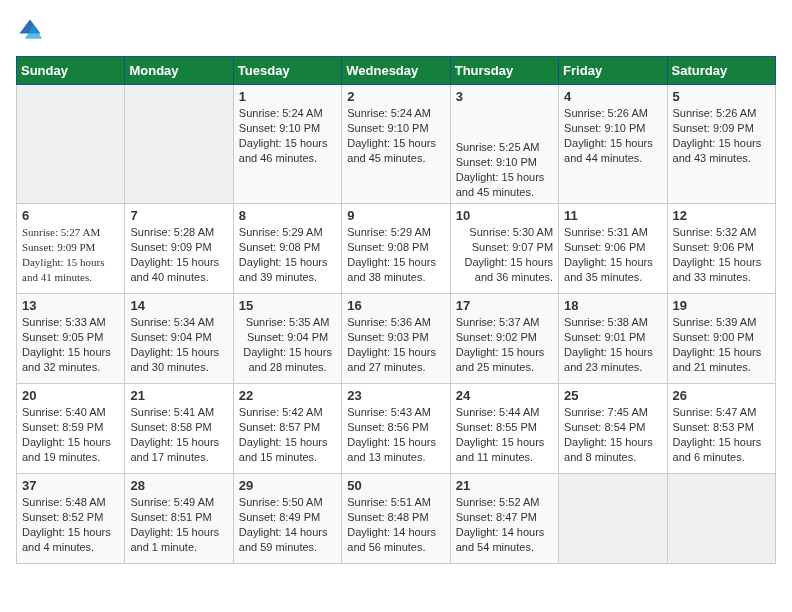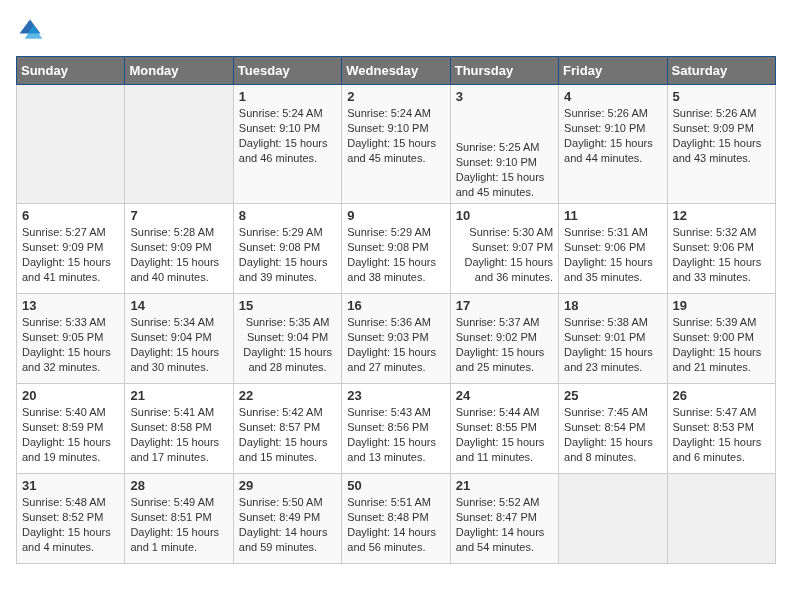--- a/index.html
+++ b/index.html
@@ -41,21 +41,21 @@
     .subtitle {
       font-size: 15px;
       color: #333;
     }
     table {
       width: 100%;
       border-collapse: collapse;
       table-layout: fixed;
     }
     thead tr th {
-      background: #737373;
+      background: #15803d;
       color: #fff;
       font-size: 13px;
       font-weight: bold;
       padding: 6px 4px;
       text-align: left;
       border: 1px solid #1a5090;
     }
     tbody tr td {
       border: 1px solid #ccc;
       vertical-align: top;
@@ -142,21 +142,21 @@
         <td>
           <span class="day-num">5</span>
           <div class="day-info" style="white-space: pre-line;">Sunrise: 5:26 AM
 Sunset: 9:09 PM
 Daylight: 15 hours and 43 minutes.</div>
         </td>
       </tr>
       <tr>
         <td>
           <span class="day-num">6</span>
-          <div class="day-info" style="white-space: pre-line;">Sunrise: 5:27 AM
+          <div class="day-info" style="white-space: pre-line; font-family: Liberation Serif, serif;">Sunrise: 5:27 AM
 Sunset: 9:09 PM
 Daylight: 15 hours and 41 minutes.</div>
         </td>
         <td>
           <span class="day-num">7</span>
           <div class="day-info" style="white-space: pre-line;">Sunrise: 5:28 AM
 Sunset: 9:09 PM
 Daylight: 15 hours and 40 minutes.</div>
         </td>
         <td>
@@ -273,21 +273,21 @@
         </td>
         <td>
           <span class="day-num">26</span>
           <div class="day-info" style="white-space: pre-line;">Sunrise: 5:47 AM
 Sunset: 8:53 PM
 Daylight: 15 hours and 6 minutes.</div>
         </td>
       </tr>
       <tr>
         <td>
-          <span class="day-num">31</span>
+          <span class="day-num">37</span>
           <div class="day-info" style="white-space: pre-line;">Sunrise: 5:48 AM
 Sunset: 8:52 PM
 Daylight: 15 hours and 4 minutes.</div>
         </td>
         <td>
           <span class="day-num">28</span>
           <div class="day-info" style="white-space: pre-line;">Sunrise: 5:49 AM
 Sunset: 8:51 PM
 Daylight: 15 hours and 1 minute.</div>
         </td>

